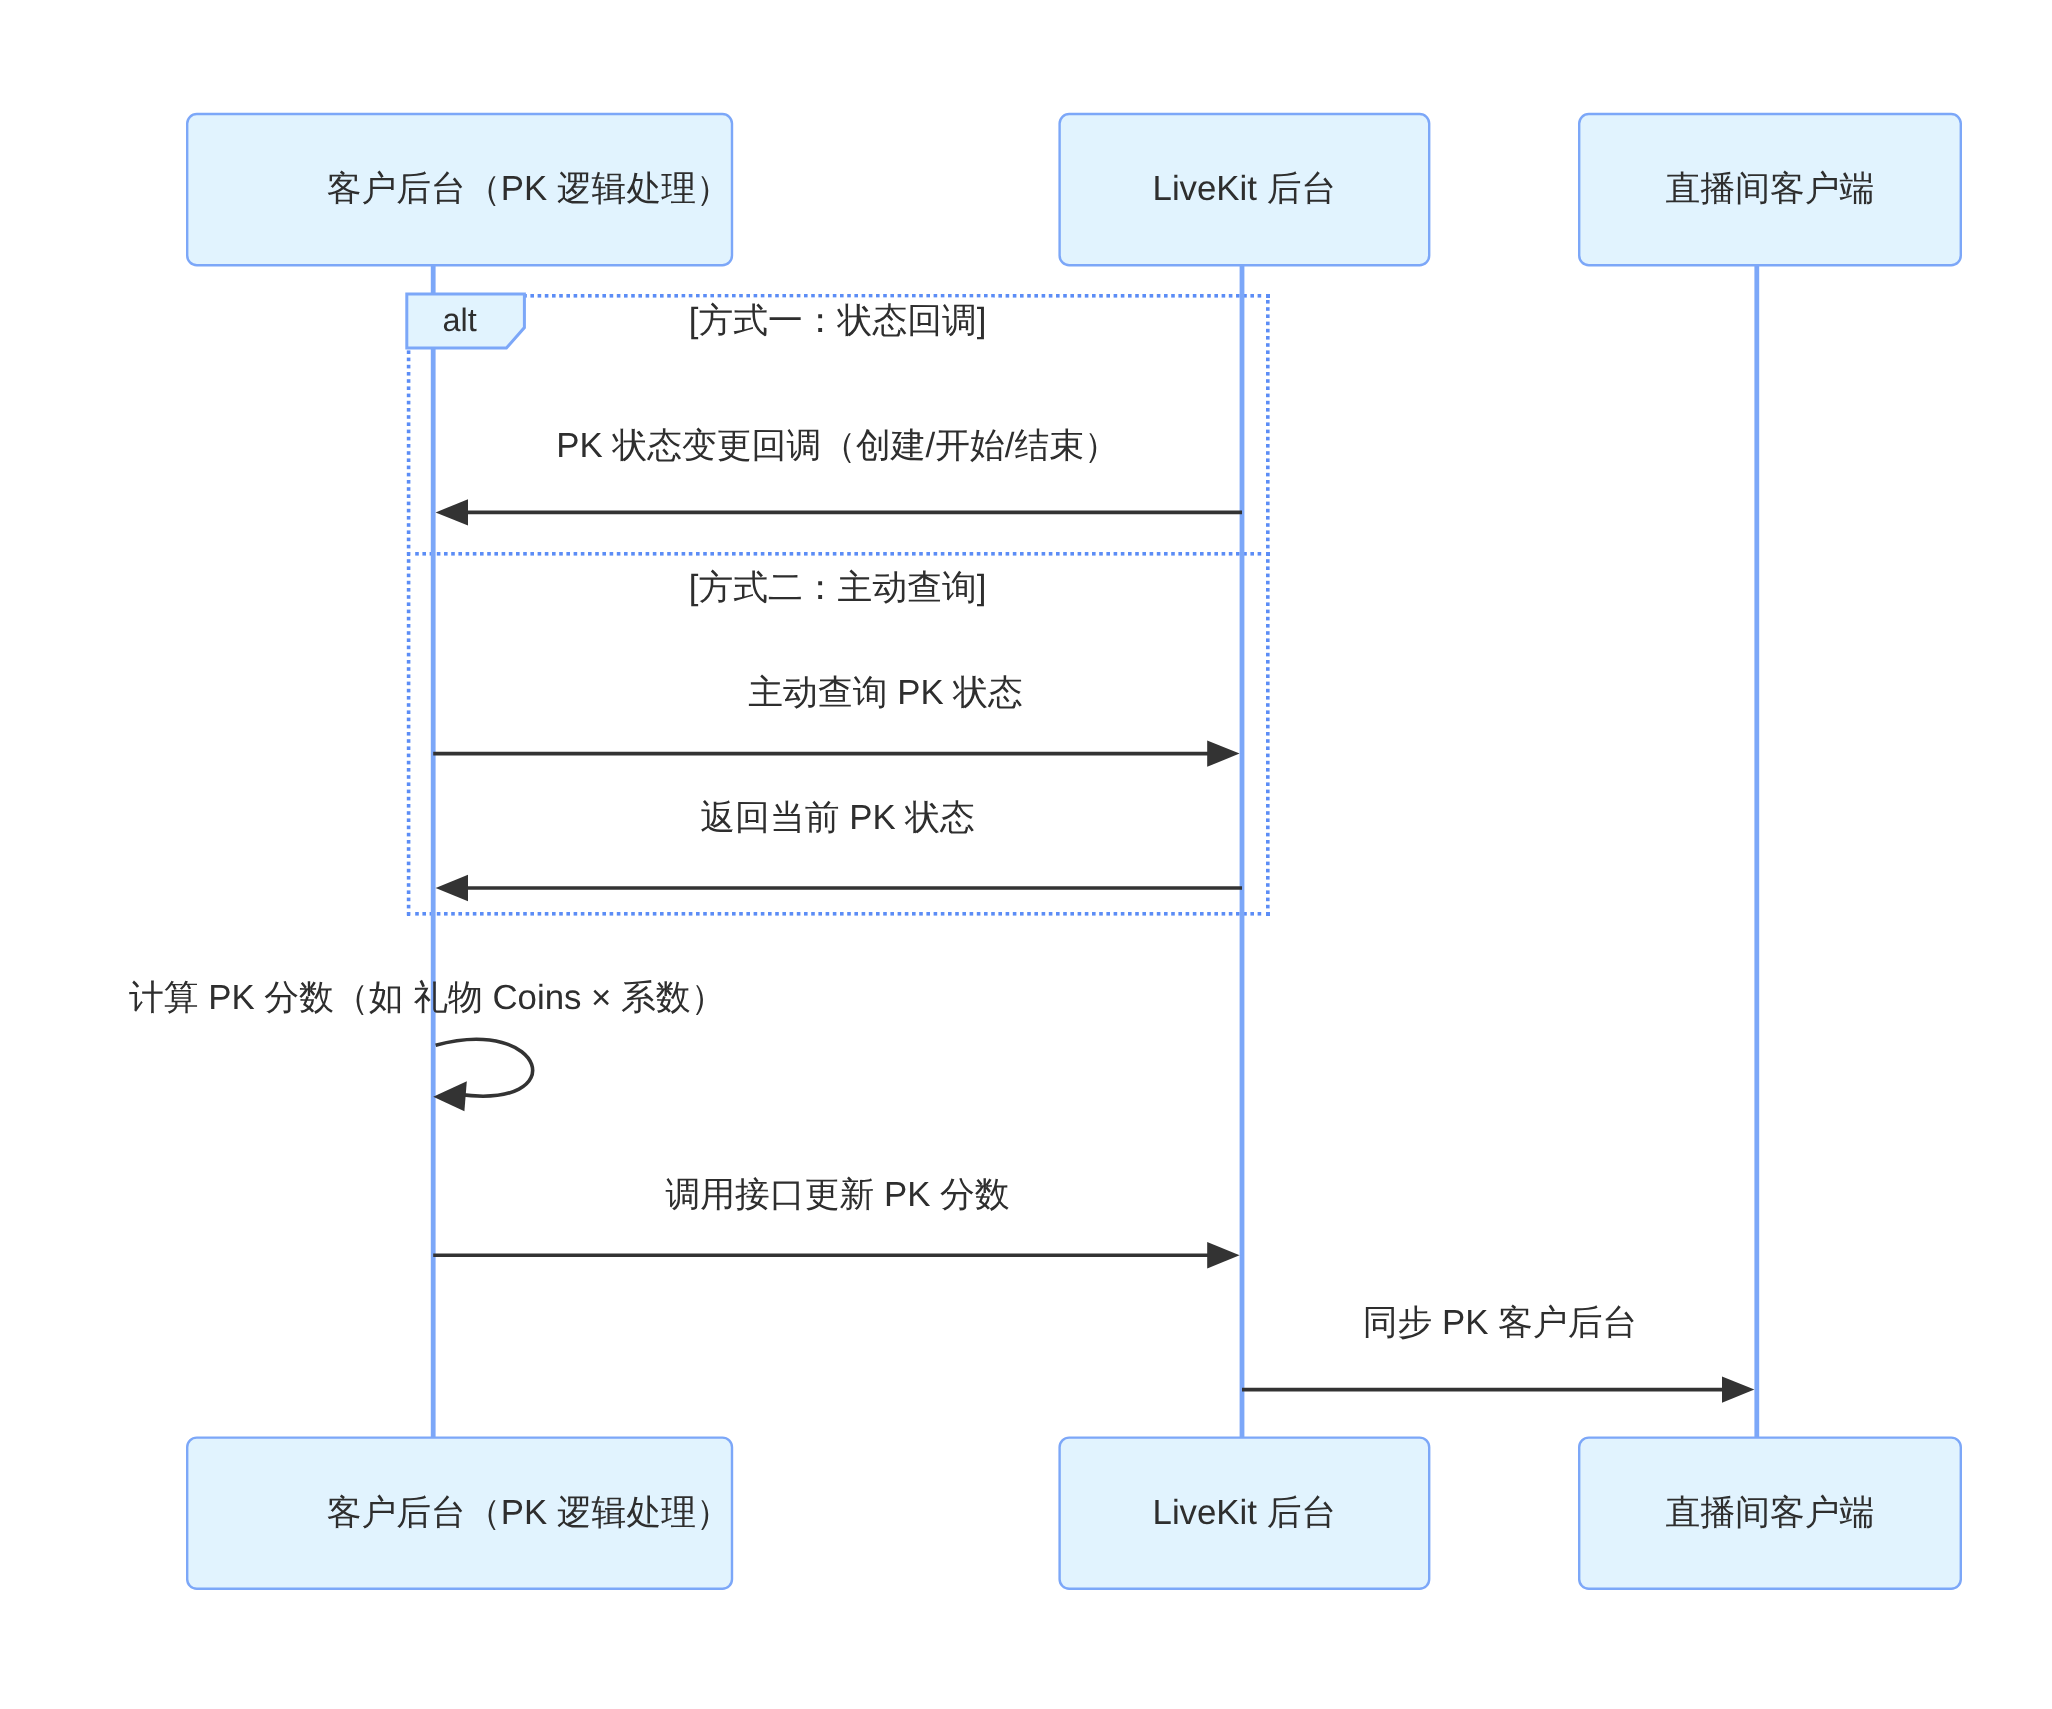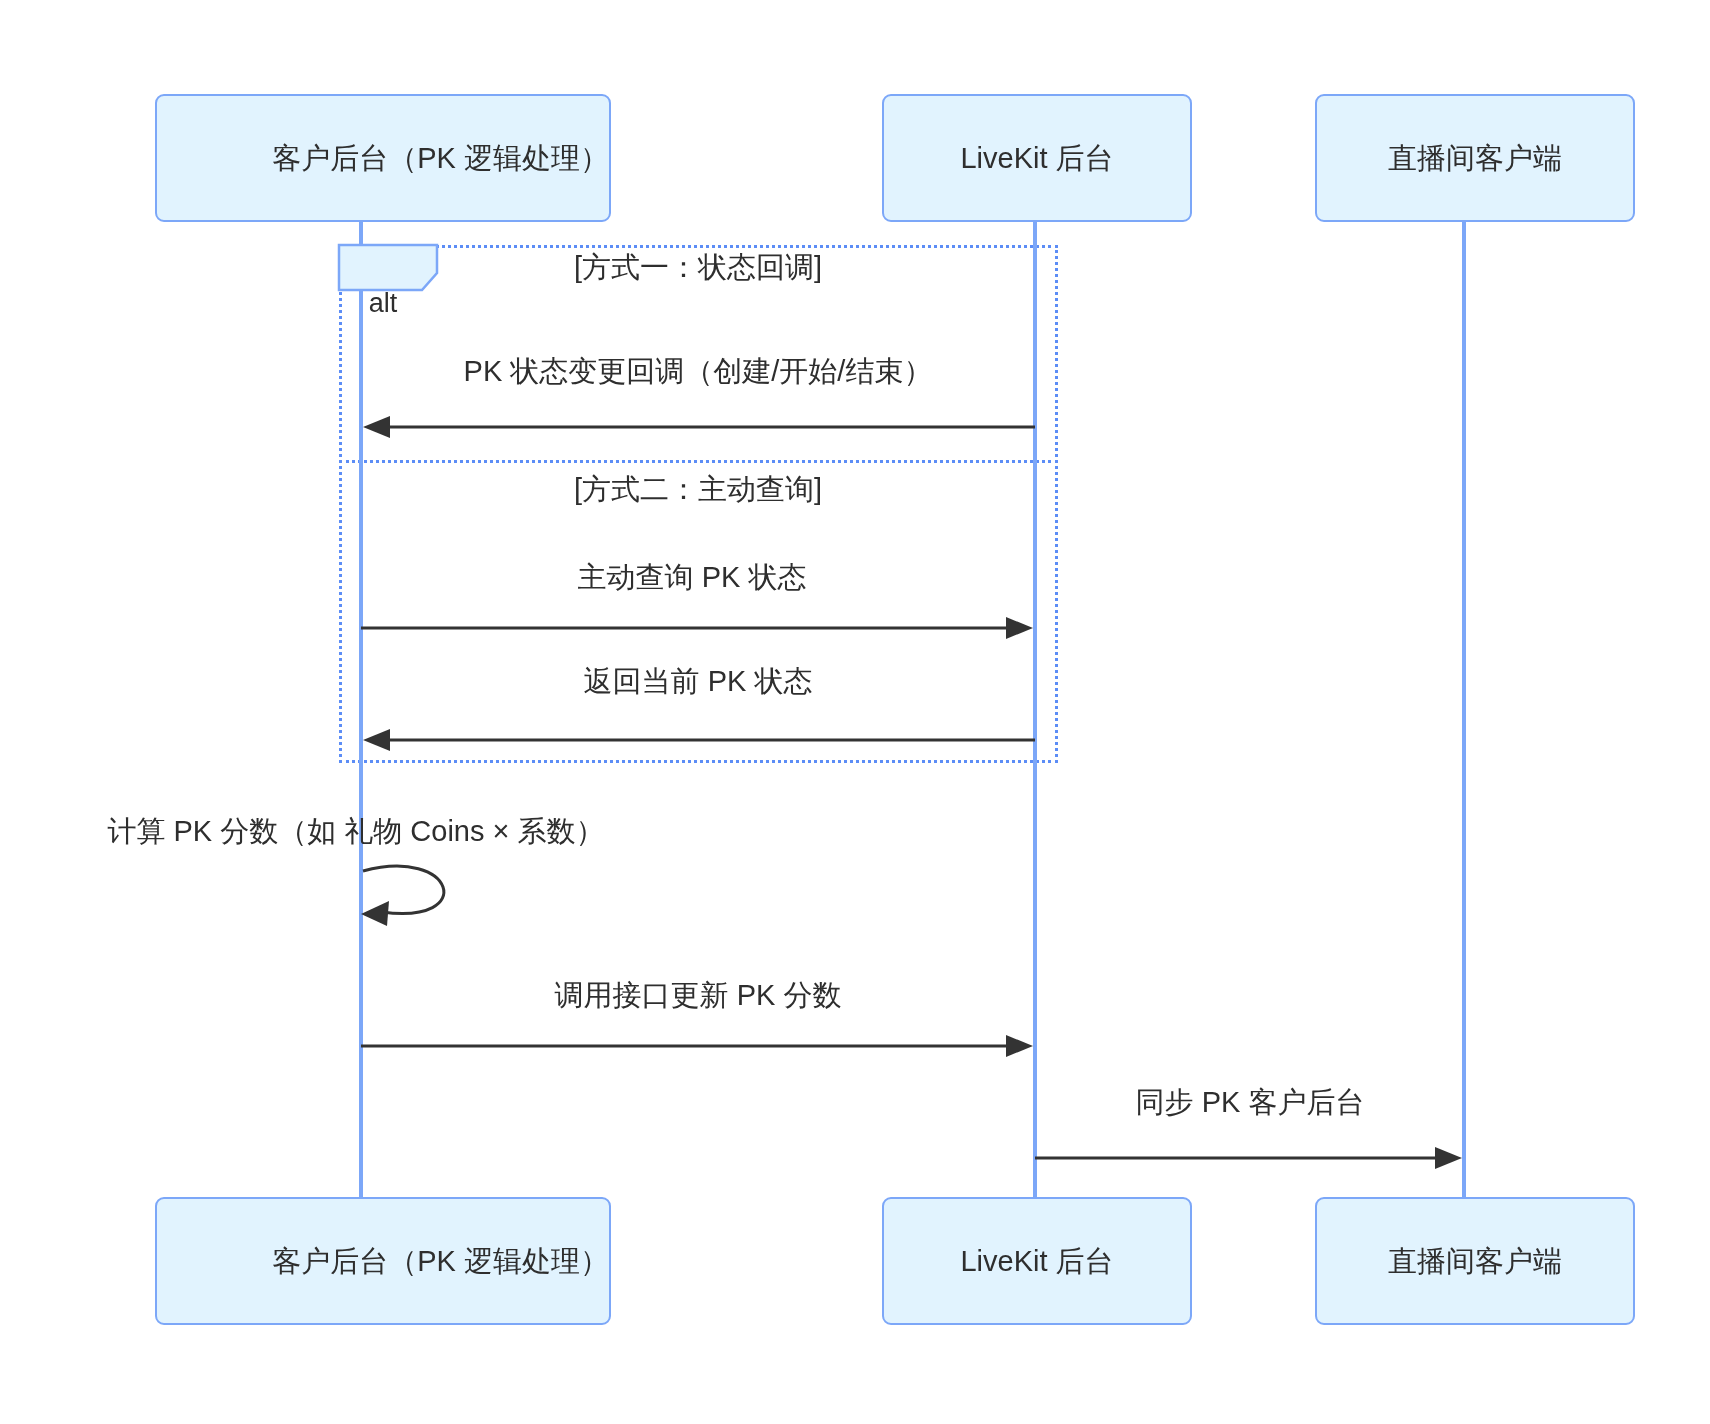--- a/index.html
+++ b/index.html
@@ -44,26 +44,26 @@
   .actor-c{left:1315px;width:320px;}
   .actor-top{top:94px;}
   .actor-bottom{top:1197px;}
 
   
   .lbl{position:absolute;transform:translate(-50%,-50%);white-space:nowrap;
        font-size:29px;color:var(--text);background:var(--bg);padding:0 6px;}
   .lbl-plain{background:transparent;}
   .alt-operator{position:absolute;left:341px;top:247px;width:84px;height:40px;
                 display:flex;align-items:center;justify-content:center;
-                font-size:27px;color:var(--text);margin-top:36px;}
+                font-size:27px;color:var(--text);}
 
   .sec1-title{left:698px;top:268px;}
   .msg1{left:698px;top:372px;}
   .sec2-title{left:698px;top:490px;}
-  .msg2{left:692px;top:578px;}
+  .msg2{left:738px;top:578px;}
   .msg3{left:698px;top:682px;}
   .msg-self{left:356px;top:832px;background:transparent;}
   .msg4{left:698px;top:996px;}
   .msg5{left:1250px;top:1103px;}
 </style>
 </head>
 <body>
 
 <div class="canvas">
 

